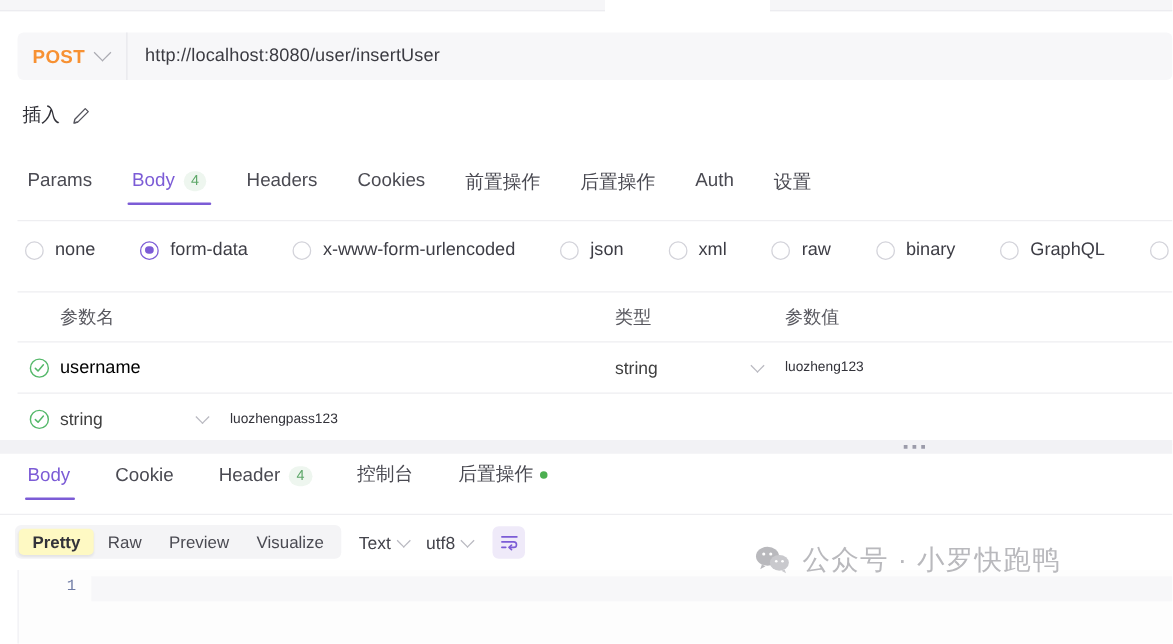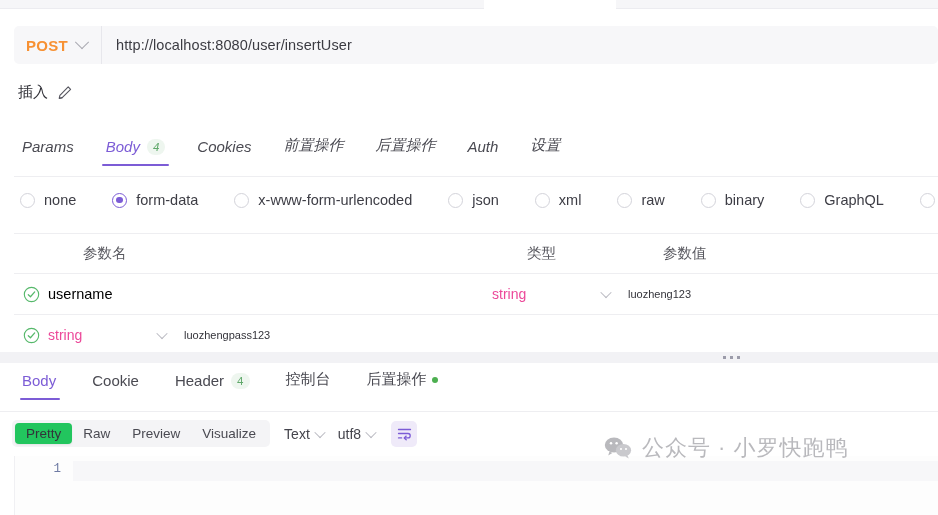--- a/index.html
+++ b/index.html
@@ -97,23 +97,22 @@
     color: #2f2f36;
   }
   .pencil { width: 16px; height: 16px; display: block; }
 
   
   .tabs {
     position: absolute;
     left: 18px;
     top: 136px;
     display: flex;
-    align-items: flex-end;
+    align-items: flex-start;
     gap: 0;
-    font-style: italic;
   }
   .tab {
     position: relative;
     padding: 0 16px 11px 16px;
     font-size: 15px;
     color: #4a4a52;
     cursor: pointer;
     display: flex;
     align-items: center;
     gap: 7px;
@@ -199,27 +198,27 @@
     display: flex;
     align-items: center;
     height: 41px;
     border-bottom: 1px solid #eeeef1;
     box-sizing: border-box;
   }
   .trow.head { border-top: 1px solid #eeeef1; color: #56565e; }
   .c-check { width: 34px; display: flex; justify-content: center; align-items: center; }
   .c-name { width: 444px; font-size: 14.5px; color: #000000; }
   .c-type { width: 110px; font-size: 14px; color: #4f4f57; }
-  .c-type.val { color: #ec4899; }
+  .c-type.val { color: #404040; }
   .c-chev { width: 26px; display: flex; align-items: center; }
   .c-val { flex: 1; font-size: 11px; color: #33333a; }
   .trow.head .c-name,
   .trow.head .c-type,
   .trow.head .c-val { color: #58585f; font-size: 14.5px; }
-  .trow.head .c-name { padding-left: 0; margin-left: 35px; }
+  .trow.head .c-name { padding-left: 0; }
   .chev-sm {
     display: inline-block;
     width: 7px; height: 7px;
     border-right: 1.3px solid #b9b9c1;
     border-bottom: 1.3px solid #b9b9c1;
     transform: rotate(45deg) translate(-1px,-1px);
   }
   .check-ic { width: 17px; height: 17px; display: block; }
 
   
@@ -311,23 +310,24 @@
   .seg {
     font-size: 13.5px;
     color: #4a4a52;
     padding: 0 11px;
     line-height: 21px;
     border-radius: 4px;
     cursor: pointer;
     white-space: nowrap;
   }
   .seg.on {
-    background: #22c55e;
+    background: #fef9c3;
     color: #33333a;
     box-shadow: 0 1px 2px rgba(0,0,0,0.07);
+    font-weight: bold;
   }
   .seg.plain { background: transparent; box-shadow: none; }
   .dd {
     display: flex;
     align-items: center;
     gap: 6px;
     font-size: 14px;
     color: #44444c;
     margin-left: 14px;
     cursor: pointer;
@@ -418,20 +418,23 @@
     </span>
   </div>
 
   <div class="tabs">
     <div class="tab">
       <span>Params</span>
     </div>
     <div class="tab active">
       <span>Body</span>
       <span class="badge">4</span>
+    </div>
+    <div class="tab">
+      <span>Headers</span>
     </div>
     <div class="tab">
       <span>Cookies</span>
     </div>
     <div class="tab">
       <span>前置操作</span>
     </div>
     <div class="tab">
       <span>后置操作</span>
     </div>

